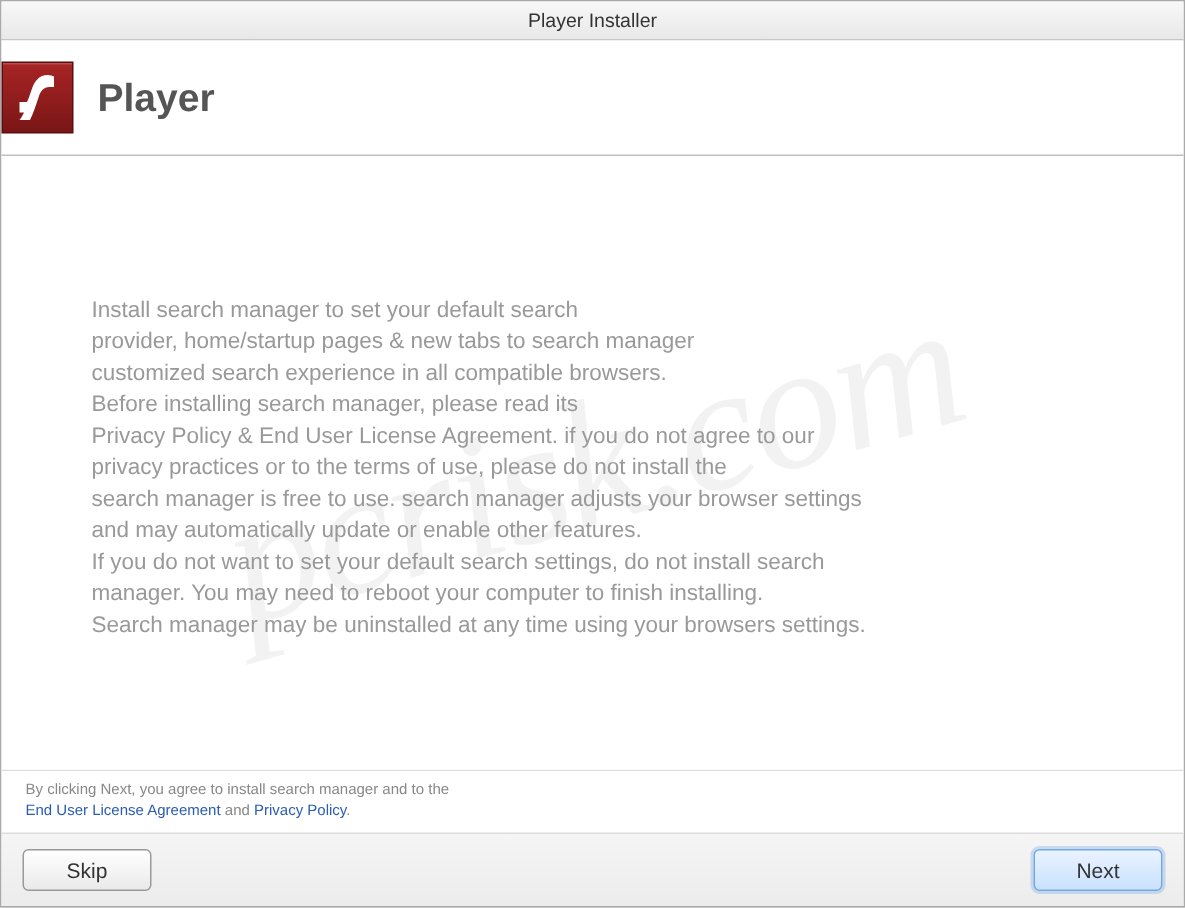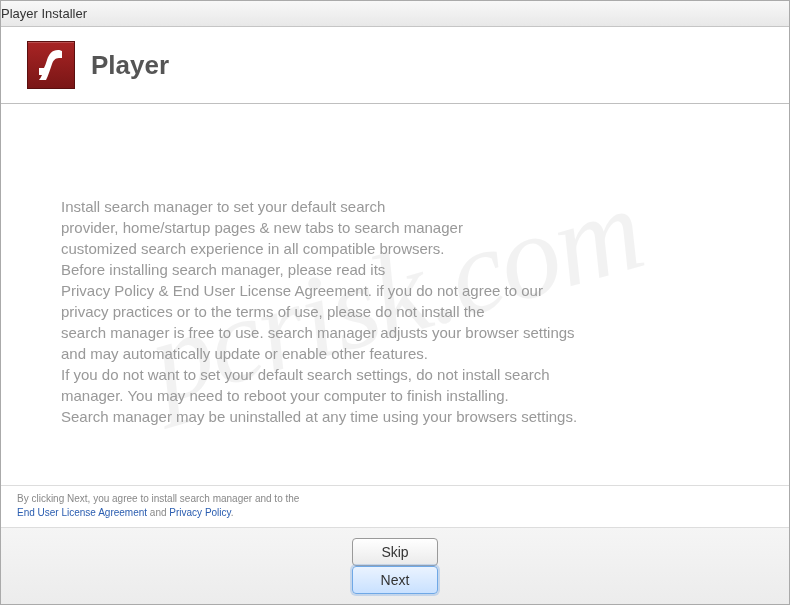--- a/index.html
+++ b/index.html
@@ -22,27 +22,28 @@
       display: flex;
       flex-direction: column;
       border: 1px solid #aaa;
     }
     .titlebar {
       height: 26px;
       background: linear-gradient(to bottom, #f8f8f8, #e8e8e8);
       border-bottom: 1px solid #c5c5c5;
       display: flex;
       align-items: center;
+      justify-content: center;
       font-size: 13px;
       color: #333;
     }
     .header {
       display: flex;
       align-items: center;
-      padding: 14px 26px;
+      padding: 14px 0;
       border-bottom: 1px solid #bfbfbf;
       background: #fff;
       gap: 16px;
     }
     .flash-icon {
       width: 48px;
       height: 48px;
       background: linear-gradient(to bottom, #a82424, #7a1616);
       border: 1px solid #5a0f0f;
       display: flex;
@@ -103,21 +104,20 @@
     .agreement-bar a {
       color: #2a5db0;
       cursor: pointer;
     }
     .footer {
       display: flex;
       justify-content: space-between;
       align-items: center;
       padding: 10px 14px;
       background: linear-gradient(to bottom, #f5f5f5, #ececec);
-      flex-direction: column;
     }
     .btn {
       min-width: 86px;
       height: 28px;
       border: 1px solid #9a9a9a;
       border-radius: 4px;
       background: linear-gradient(to bottom, #ffffff, #eaeaea);
       font-size: 14px;
       color: #333;
       cursor: pointer;

